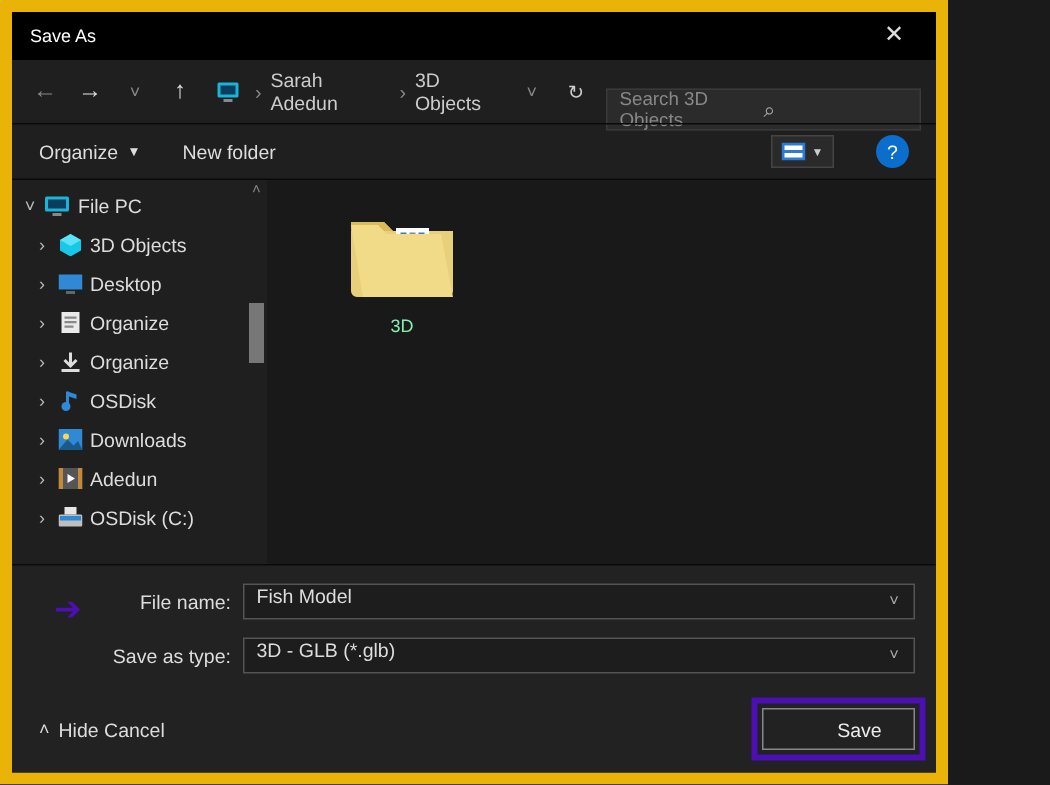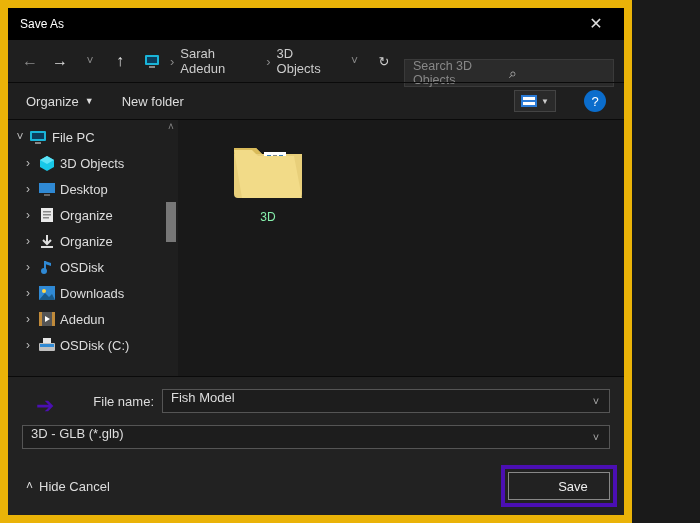--- a/index.html
+++ b/index.html
@@ -248,20 +248,21 @@
   <div class="bottom">
     <span class="arrow-annot">➔</span>
     <div class="field-row">
       <label>File name:</label>
       <div class="combo">
         <span>Fish Model</span>
         <span class="dd">˅</span>
       </div>
     </div>
     <div class="field-row">
+      <label>Save as type:</label>
       <div class="combo">
         <span>3D - GLB (*.glb)</span>
         <span class="dd">˅</span>
       </div>
     </div>
     <div class="btn-row">
       <div class="hide-folders">
         <span style="font-size:12px">˄</span>
         <span>Hide Cancel</span>
       </div>

